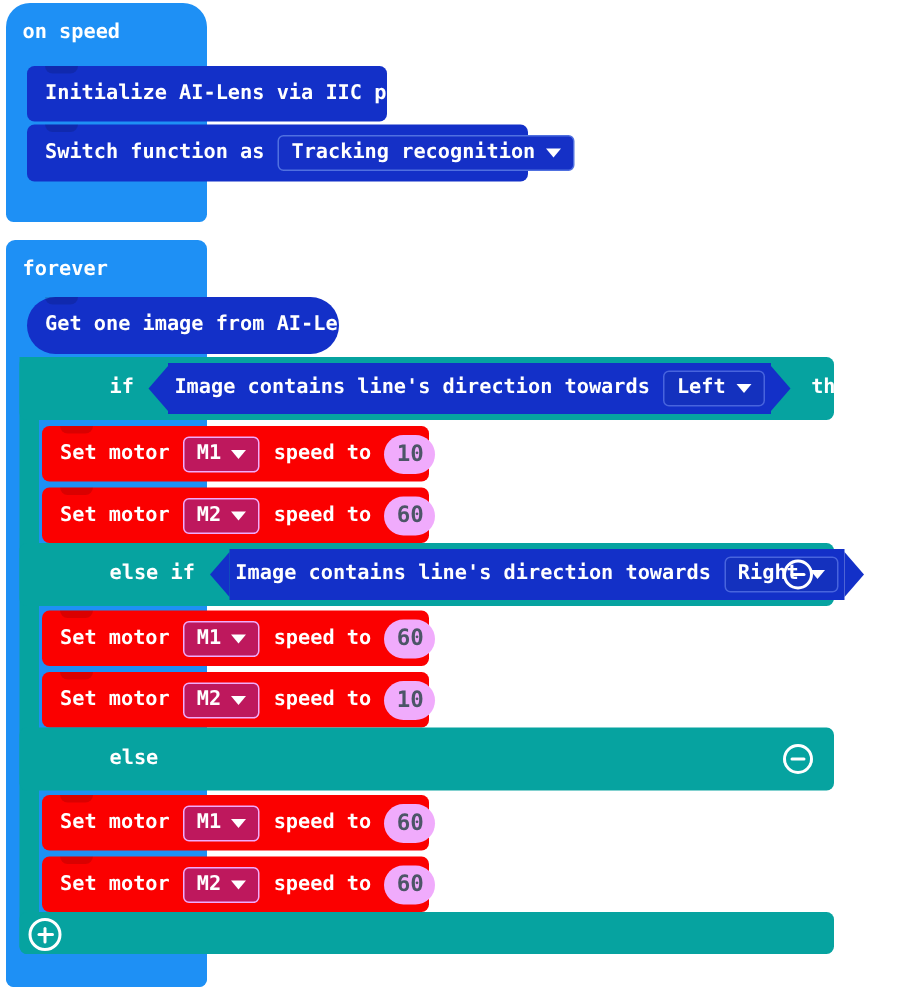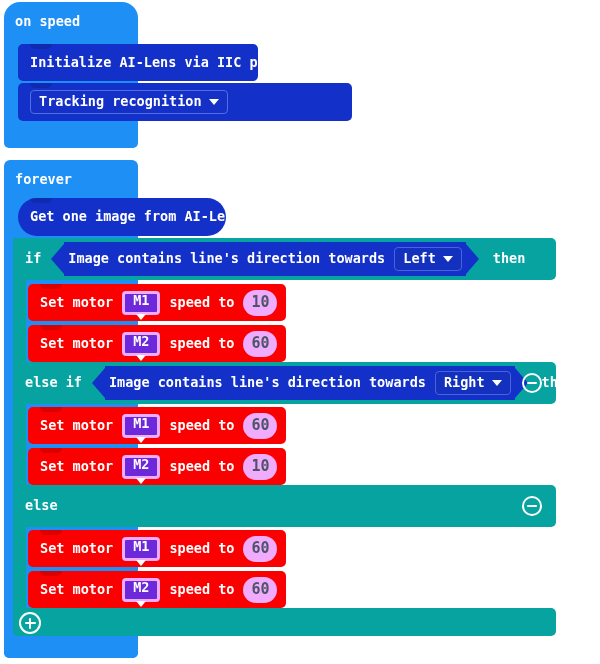--- a/index.html
+++ b/index.html
@@ -73,23 +73,22 @@
     align-items: center;
     gap: 7px;
     height: 24px;
     padding: 0 8px;
     border-radius: 4px;
     background: #1431BE;
     border: 1px solid #4864DD;
     text-align: right;
   }
   .dropdown.on-red {
-    background: #6d28d9;
-    border: 3px solid #f0abfc;
-    flex-direction: column;
+    background: #be185d;
+    border: 1px solid #f0abfc;
   }
   .dropdown.on-darkblue {
     background: #1530C6;
     border: 1px solid #5070E0;
   }
   .dd-text {
     color: #ffffff;
     font-size: 13.5px;
     font-weight: bold;
     white-space: nowrap;
@@ -121,20 +120,21 @@
     position: relative;
     background: #06A3A0;
     height: 40px;
     display: flex;
     align-items: center;
     border-radius: 5px;
   }
   .c-row .kw {
     padding-left: 12px;
     padding-right: 10px;
+    margin-left: 48px;
   }
   .c-left-rail {
     position: absolute;
     left: 0;
     width: 13px;
     background: #06A3A0;
   }
   .c-foot {
     position: relative;
     background: #06A3A0;
@@ -201,20 +201,21 @@
         <span class="lbl">on speed</span>
       </div>
     </div>
   </div>
 
   <div class="stmt" style="left:18px; top:44px; width:240px; height:37px;">
     <span class="lbl">Initialize AI-Lens via IIC port</span>
   </div>
 
   <div class="stmt" style="left:18px; top:83px; width:334px; height:38px;">
+    <span class="lbl">Switch function as</span>
     <span class="dropdown on-darkblue">
       <span class="dd-text">Tracking recognition</span>
       <span class="caret"></span>
     </span>
   </div>
 
   <div class="event-wrap" style="left:4px; top:160px; width:134px; height:498px;">
     <div class="event-body" style="width:134px; height:498px; border-top-left-radius:6px; border-top-right-radius:6px;">
       <div class="event-head">
         <span class="lbl">forever</span>

